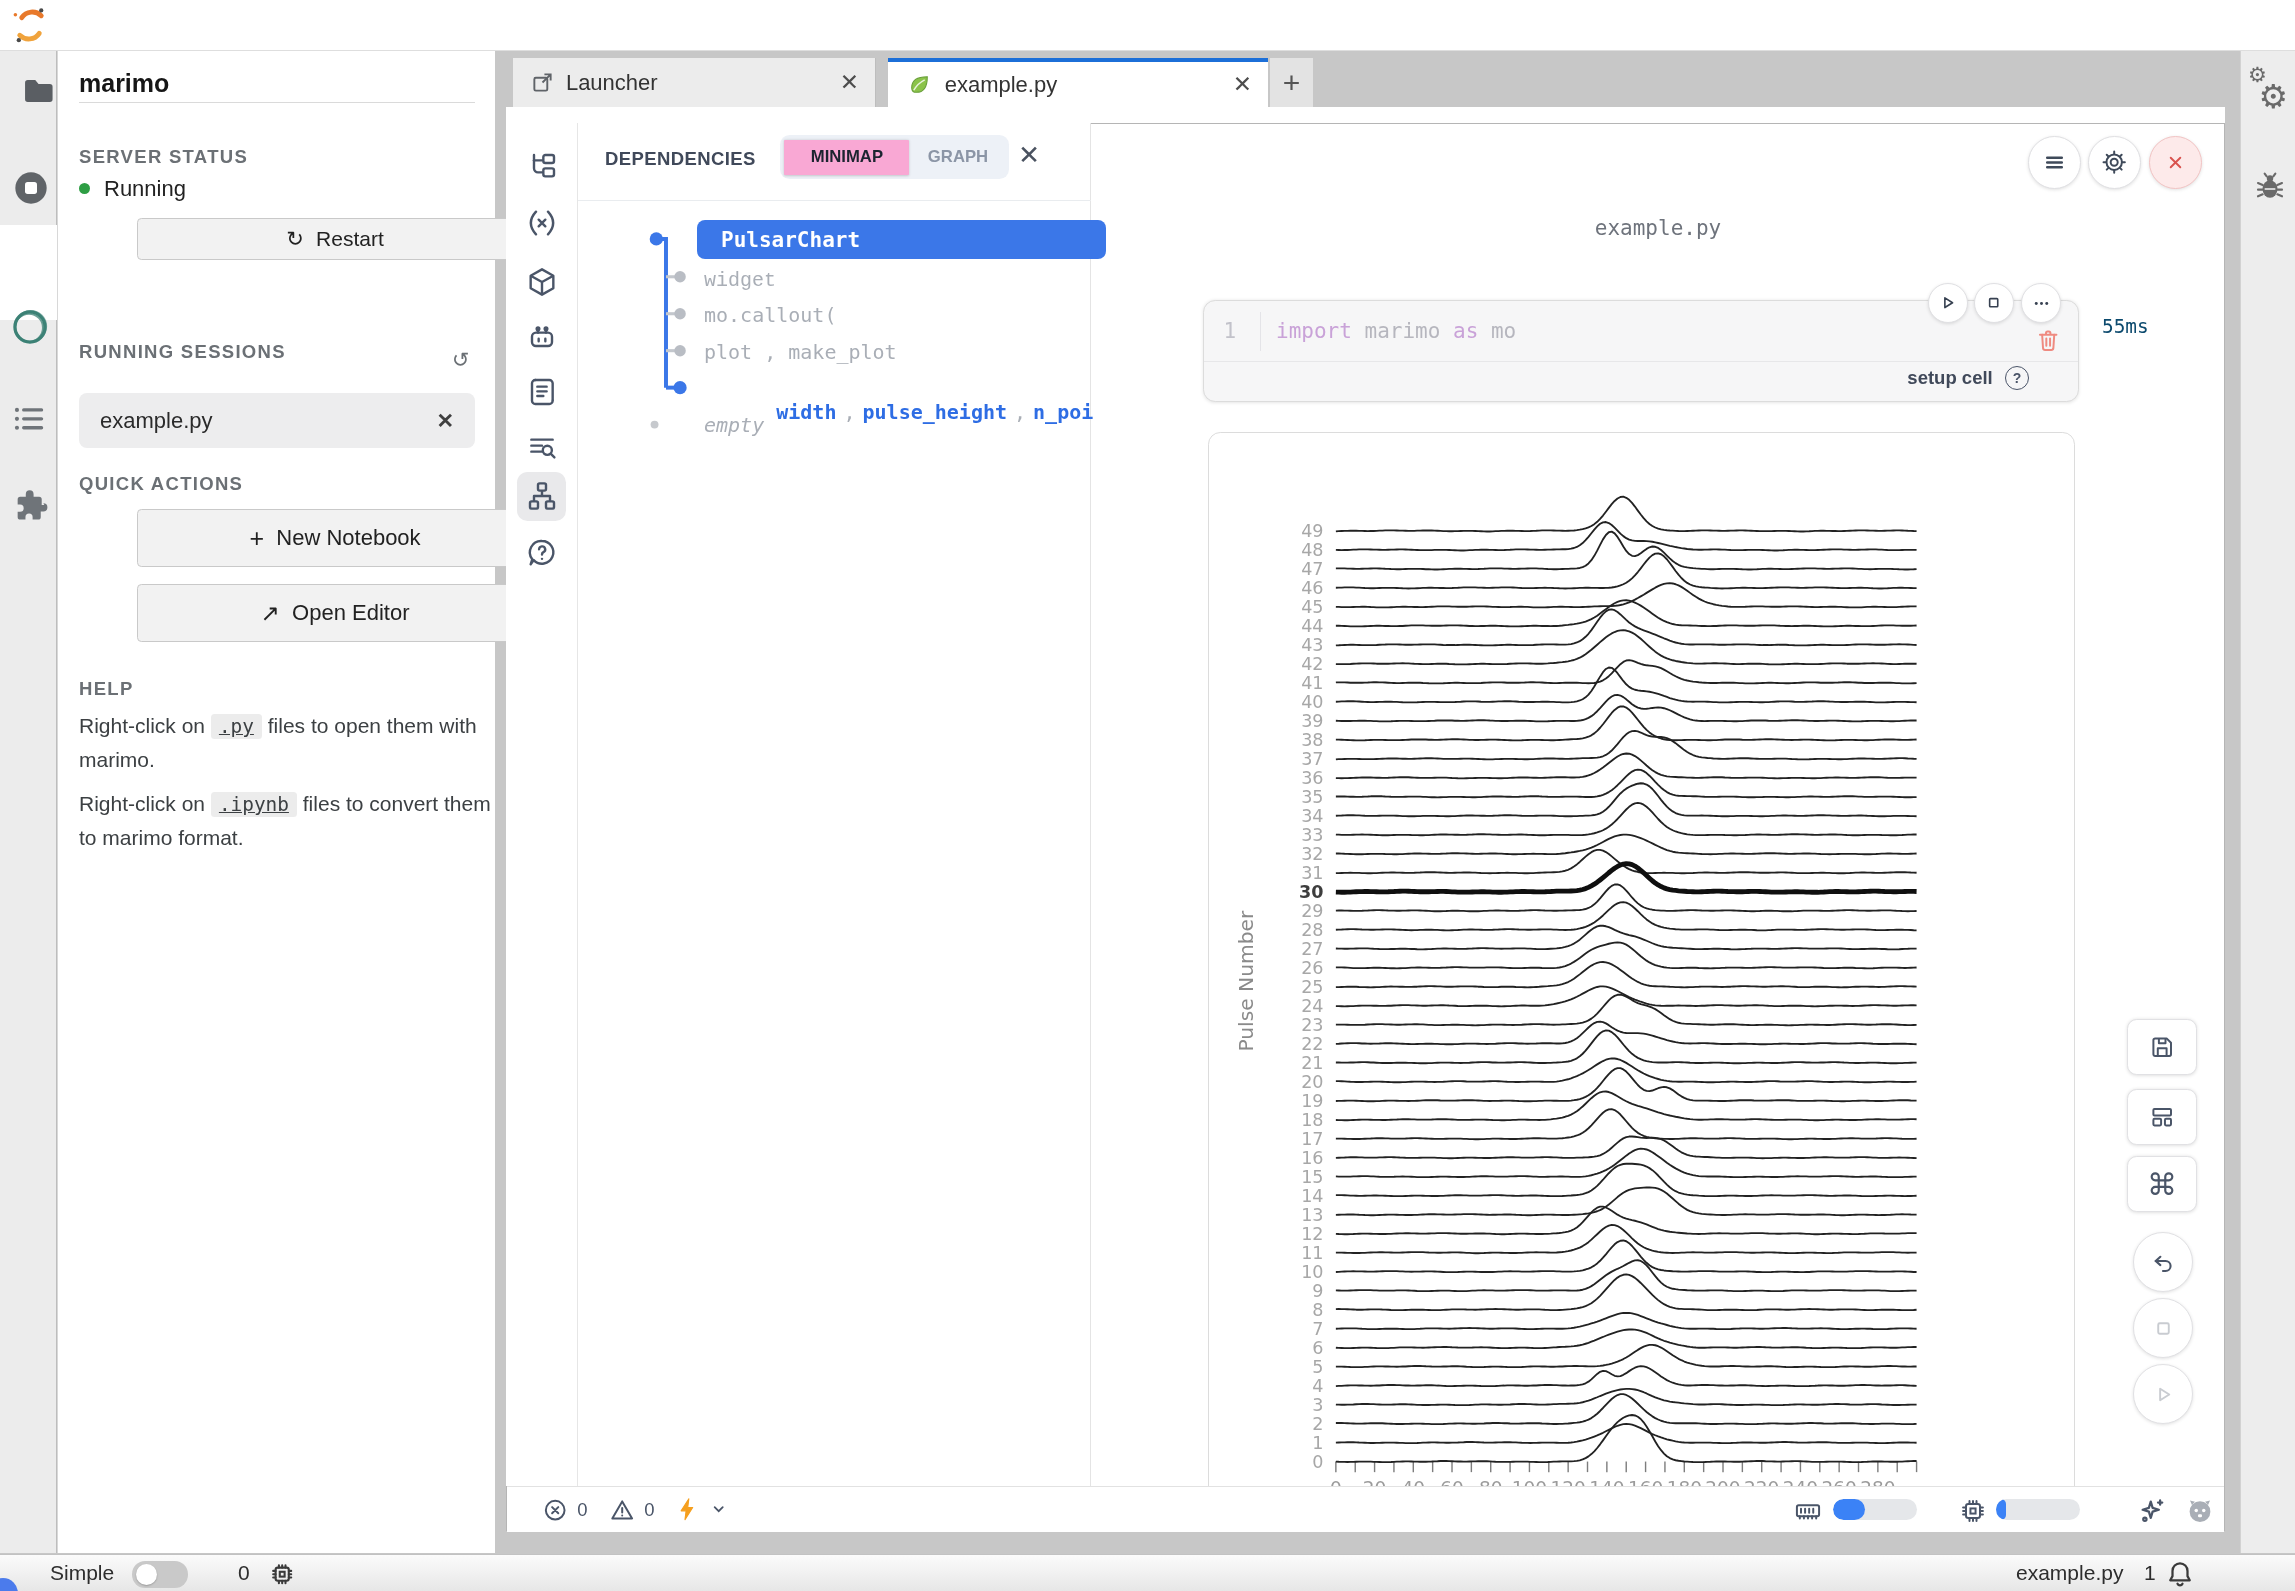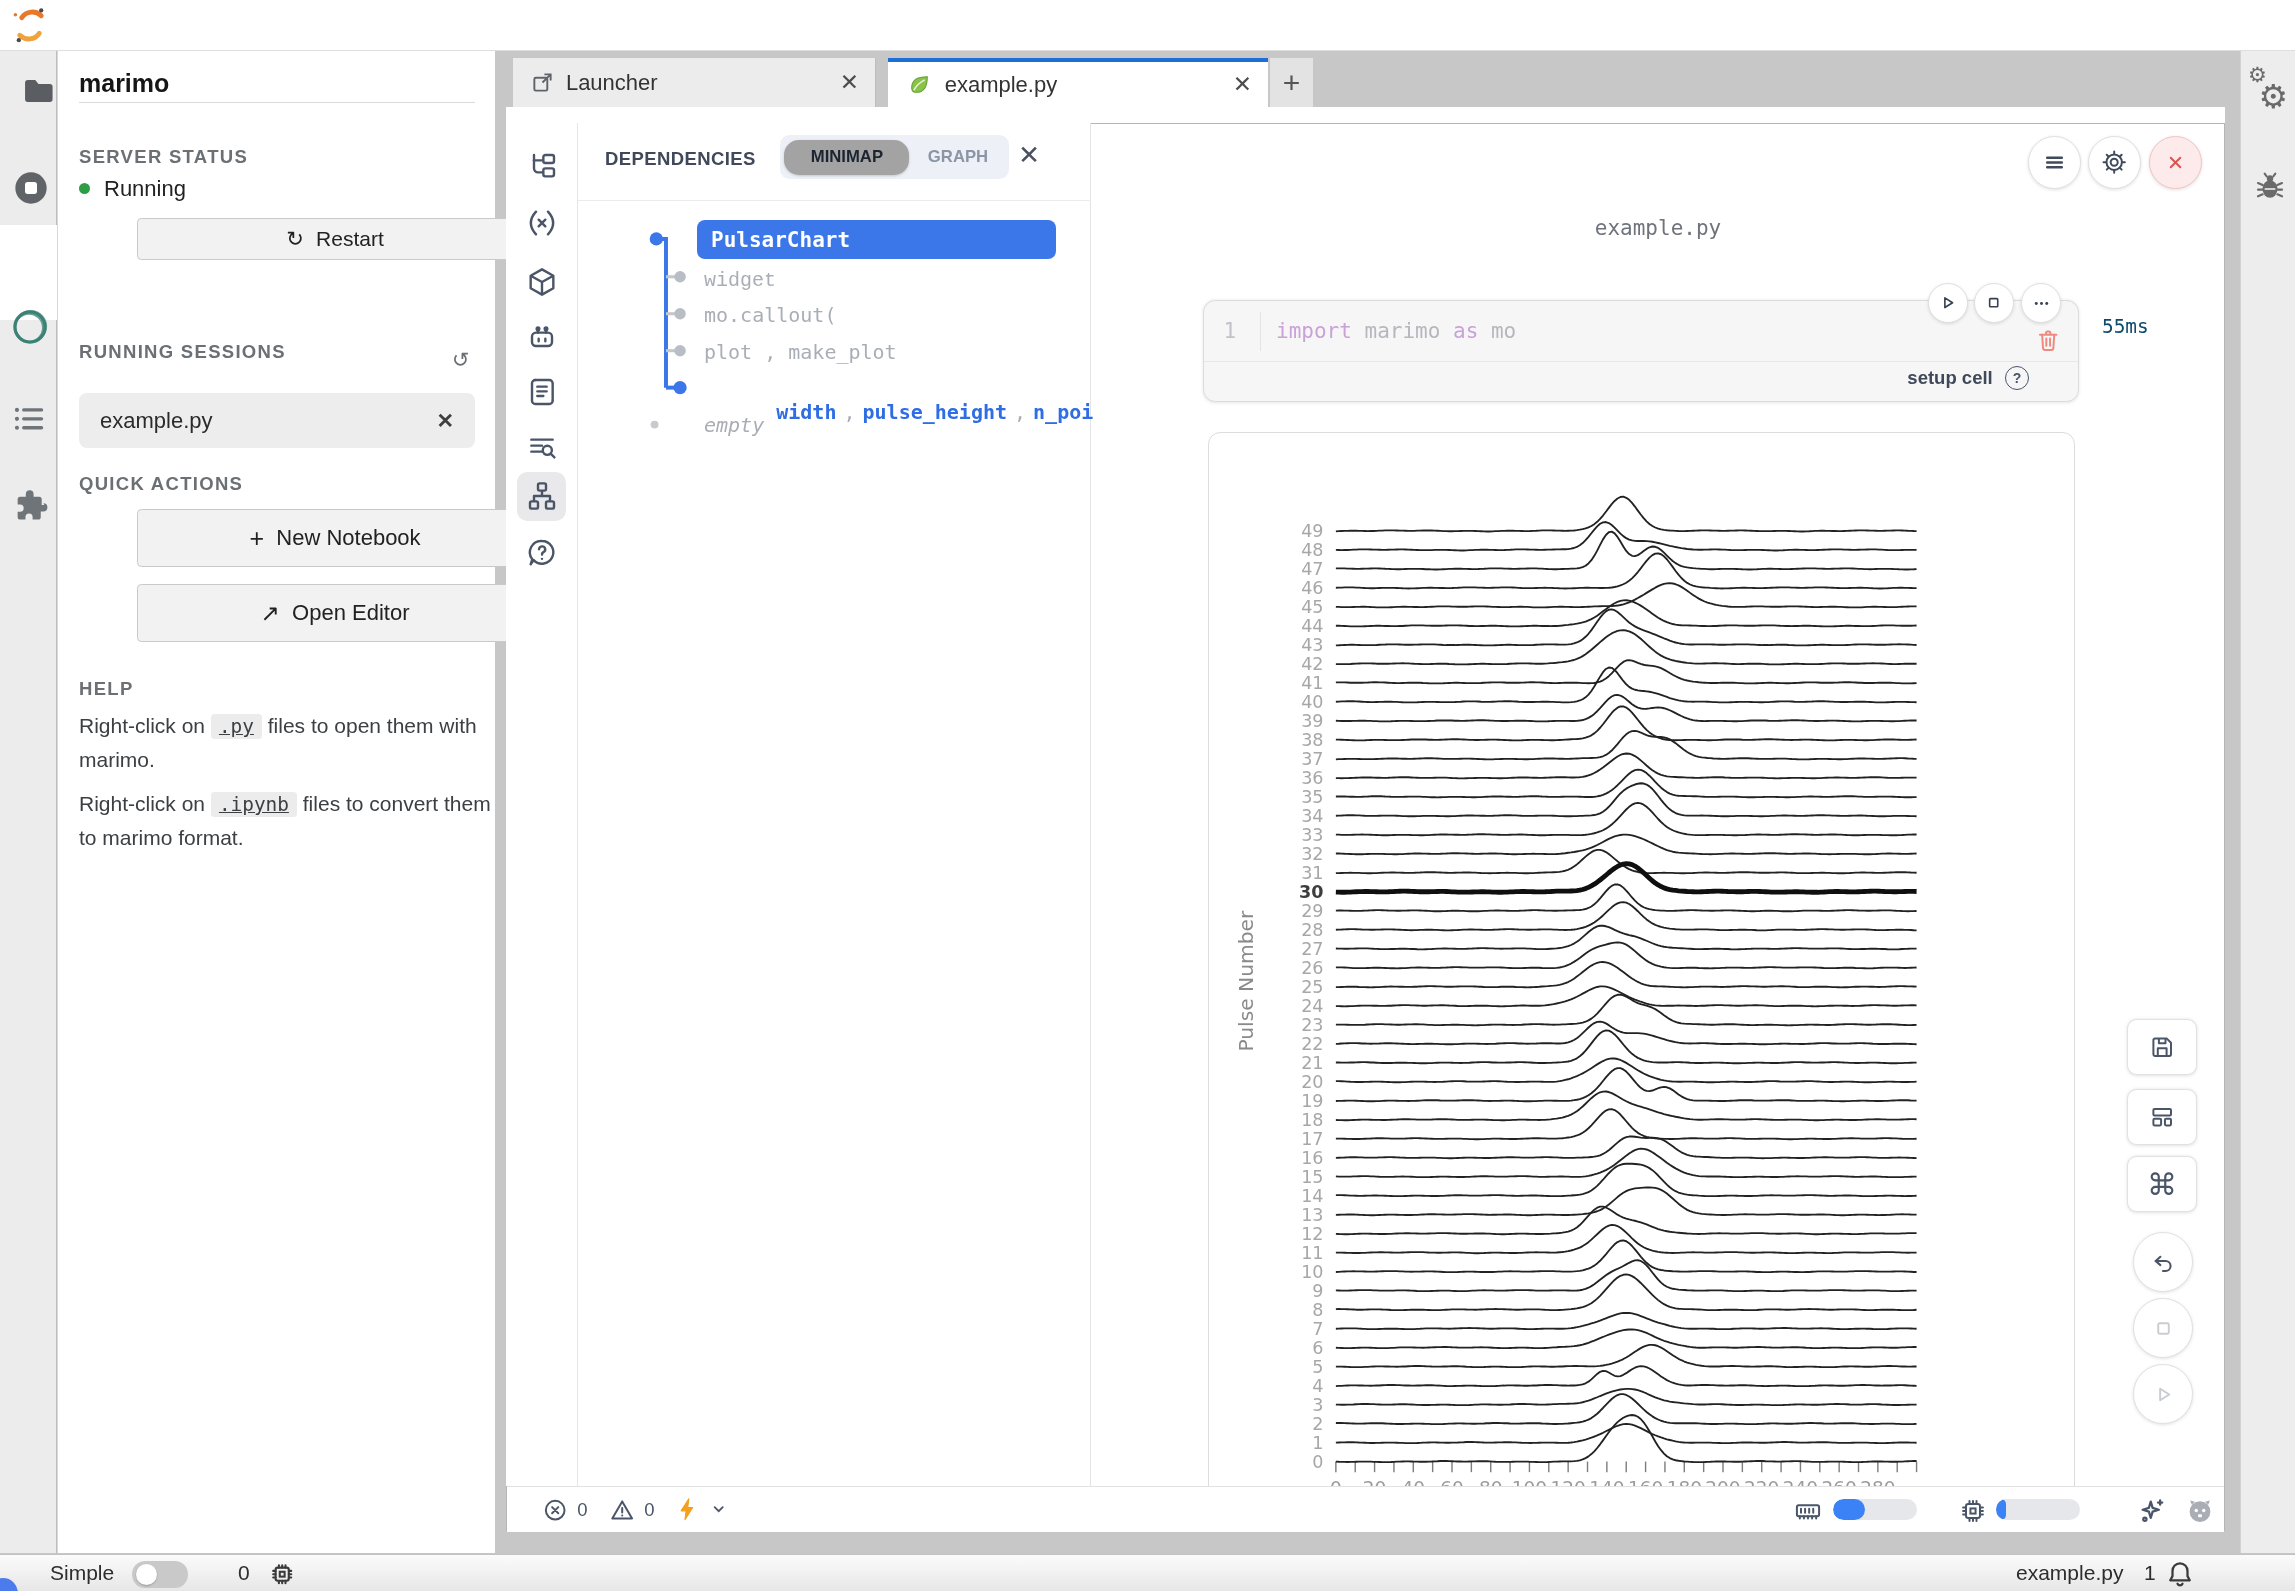--- a/index.html
+++ b/index.html
@@ -38,33 +38,33 @@
 
   
   #panel { left:506px; top:123px; width:1719px; height:1408px; background:#fff; border:0.9px solid #b5b5b5; }
   #iconstrip { left:506px; top:123px; width:72px; height:1363px; border-right:0.9px solid #e6e6e6; background:#fff; }
   .tool-ic { position:absolute; left:50%; transform:translateX(-50%); cursor:pointer; }
   #tool-active-bg { position:absolute; left:11.4px; top:349px; width:49px; height:49px; background:#e9e9eb; border-radius:10.6px; }
 
   #deps { left:578px; top:123px; width:513px; height:1363px; background:#fff; border-right:0.9px solid #e4e4e4; }
   #deps-title { position:absolute; left:27px; top:25px; font-size:18.5px; font-weight:bold; letter-spacing:0.4px; color:#40495a; }
   #deps-toggle { position:absolute; left:202px; top:12.3px; width:229px; height:44px; background:#edf1f7; border-radius:9.7px; }
-  #toggle-minimap { position:absolute; left:4.4px; top:4.4px; width:125px; height:35px; background:#a3a3a3; border-radius:15px;
+  #toggle-minimap { position:absolute; left:4.4px; top:4.4px; width:125px; height:35px; background:#f9a8d4; border-radius:1px;
                     box-shadow:0 0.9px 2.6px rgba(0,0,0,.18); display:flex; align-items:center; justify-content:center;
                     font-size:16.7px; font-weight:bold; color:#1c2430; cursor:pointer; }
   #toggle-graph { position:absolute; left:132px; top:0; width:92px; height:44px; display:flex; align-items:center;
                   justify-content:center; font-size:16.7px; font-weight:bold; color:#8b95a6; cursor:pointer; }
   #deps-close { position:absolute; left:440px; top:16px; font-size:26.4px; color:#4a5260; cursor:pointer; }
   #deps-divider { position:absolute; left:0; top:77px; width:513px; height:0.9px; background:#e9ecef; }
 
   .tree-txt { position:absolute; font-family:"DejaVu Sans Mono",monospace; font-size:20px; white-space:pre; cursor:pointer; }
   .tree-gray { color:#a9aeb6; }
   .tree-blue { color:#2e6de4; font-weight:bold; }
-  #dep-root { position:absolute; left:119px; top:97px; width:359px; height:39px; background:#3b77e8; border-radius:8px;
-              display:flex; align-items:center; padding-left:14px; color:#fff; font-weight:bold;
+  #dep-root { position:absolute; left:119px; top:97px; width:409px; height:39px; background:#3b77e8; border-radius:8px;
+              display:flex; align-items:center; padding-left:24px; color:#fff; font-weight:bold;
               font-family:"DejaVu Sans Mono",monospace; font-size:21px; cursor:pointer; }
 
   
   #nb-title { left:1091px; top:216px; width:1134px; text-align:center; font-size:21px; color:#6e737c; }
   .circle-btn { position:absolute; width:53px; height:53px; border-radius:50%; background:#fff; border:0.9px solid #e0e0e3;
                 box-shadow:0 0.9px 3.5px rgba(0,0,0,.12); display:flex; align-items:center; justify-content:center; cursor:pointer; }
   .cell-btn { width:40px; height:40px; }
   #btn-shutdown { background:#fdeaea; border-color:#f2c4c4; }
 
   #cell { left:1203px; top:300px; width:876px; height:102px; background:#f6f6f7; border:0.9px solid #dcdcdc;

